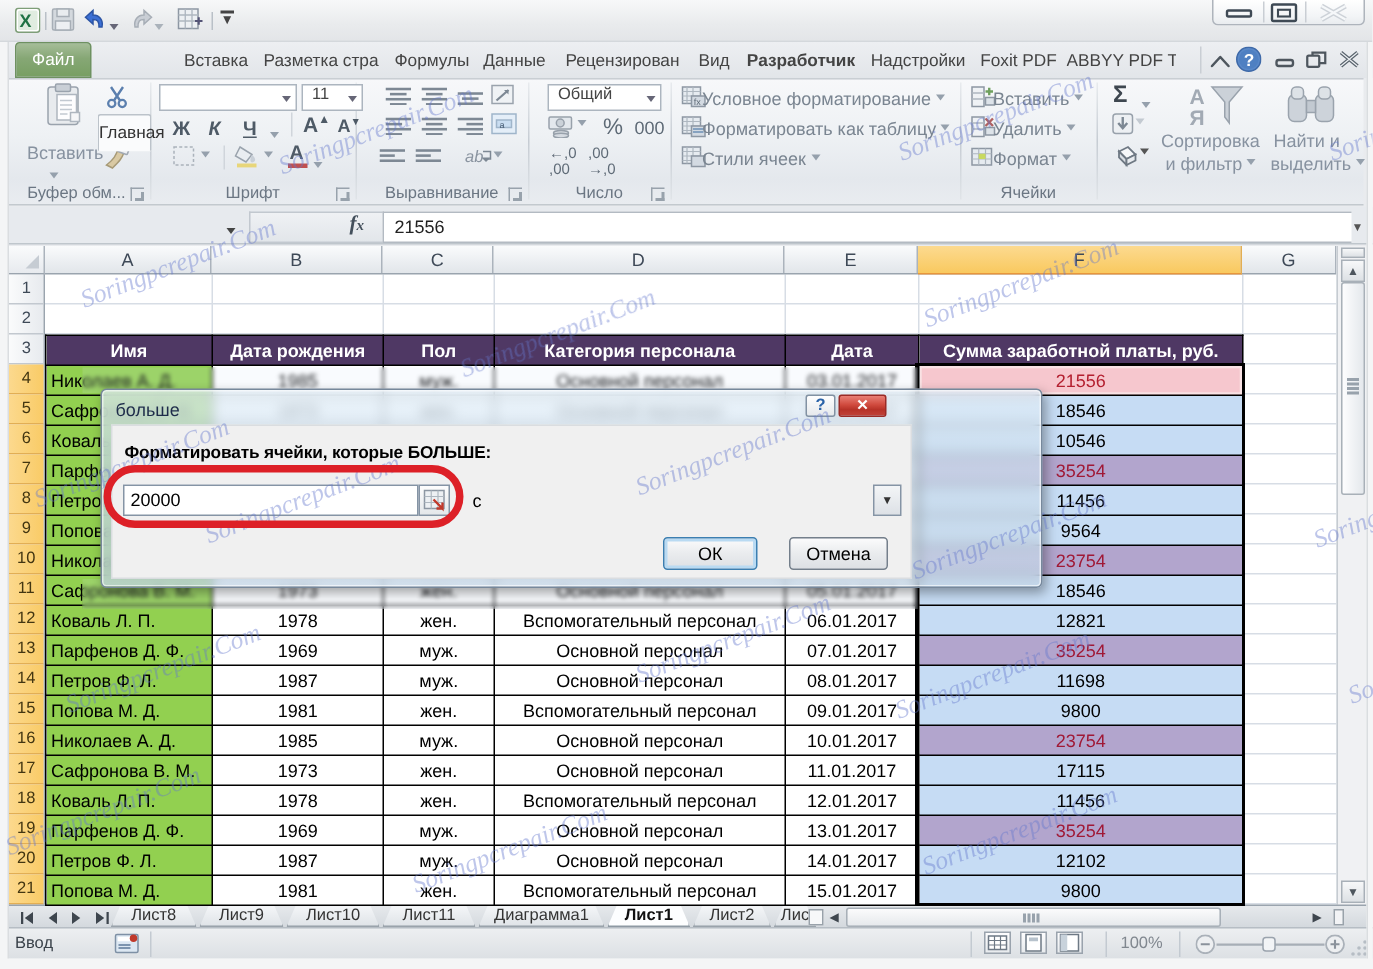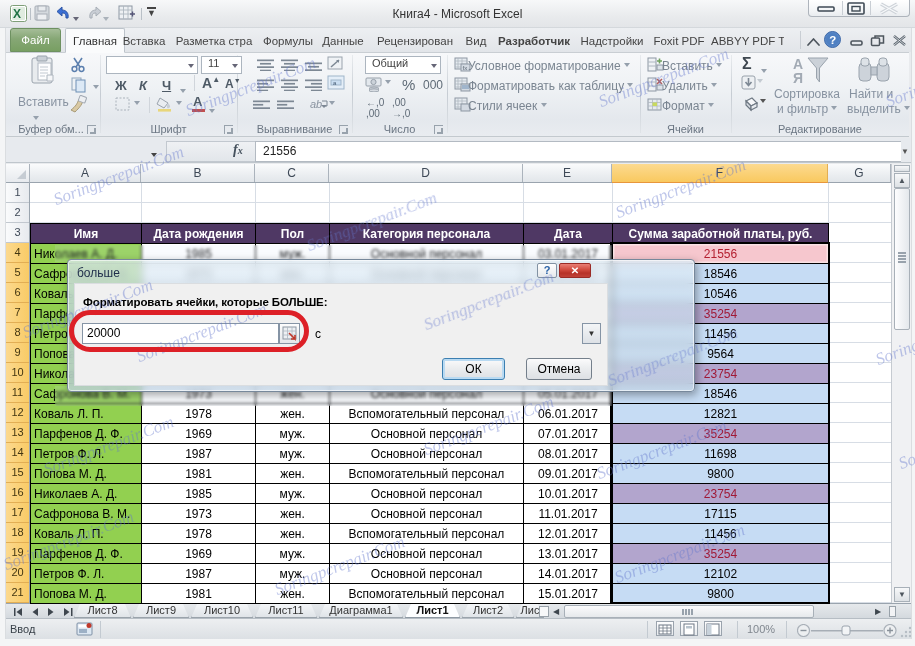--- a/index.html
+++ b/index.html
@@ -74,21 +74,20 @@
 #dlg-close{position:absolute;left:491px;top:3px;width:32px;height:15px;border:1px solid #9A2B26;border-radius:2px;background:linear-gradient(#E97F75,#D04A3E 45%,#B73228 70%,#C04238);color:#fff;font-size:10px;font-weight:bold;text-align:center;line-height:13px;}
 #rede{position:absolute;left:69px;top:310px;width:240px;height:42px;border:5px solid #DD2027;border-radius:21px;z-index:30;}
 .wm{position:absolute;font-family:"Liberation Serif",serif;font-style:italic;font-size:17px;color:rgba(100,120,205,.42);transform:rotate(-21deg);white-space:nowrap;z-index:22;}
 .wm2{z-index:22;}
 .blur{position:absolute;backdrop-filter:blur(1.4px);background:rgba(215,228,248,.15);z-index:6;}
 </style>
 </head>
 <body>
 <div id="win">
   <div id="titlebar">
-    <div id="title">Книга4  -  Microsoft Excel</div>
     <div style="position:absolute;left:808px;top:0;width:102px;height:17px;background:linear-gradient(#FFFFFF,#F2F4F6 70%,#E9ECEF);border:1px solid #AEB4BC;border-top:none;border-radius:0 0 4px 4px;">
       <div style="position:absolute;left:33px;top:1px;width:1px;height:14px;background:#C9CED4;"></div>
       <div style="position:absolute;left:61px;top:1px;width:1px;height:14px;background:#C9CED4;"></div>
       <svg width="100" height="16" viewBox="0 0 100 16" style="position:absolute;left:0;top:0;">
         <rect x="9" y="7" width="16" height="4" rx="1" fill="none" stroke="#3F4A55" stroke-width="1.6"></rect>
         <rect x="39" y="3" width="16" height="11" rx="1" fill="none" stroke="#3F4A55" stroke-width="1.6"></rect>
         <rect x="43" y="6.5" width="8" height="4.5" fill="none" stroke="#3F4A55" stroke-width="1.4"></rect>
         <path d="M72 4 L88 13 M88 4 L72 13" stroke="#CDD2D8" stroke-width="3.4"></path>
         <path d="M72 4 L88 13 M88 4 L72 13" stroke="#F6F8FA" stroke-width="1.4"></path>
       </svg>
@@ -115,21 +114,21 @@
 <div class="icn" style="left:118px;top:4px;"><svg width="19" height="18" viewBox="0 0 19 18">
 <rect x="1" y="2" width="13" height="13" fill="#EDF0F3" stroke="#8D97A3"></rect>
           <path d="M1 6 h13 M1 10 h13 M5.5 2 v13 M10 2 v13" stroke="#AEB7C0" stroke-width=".9"></path>
 <path d="M12 10 l5 0 M14.5 7.5 l0 5" stroke="#557" stroke-width="1.4"></path>
 </svg></div>
 <div style="position:absolute;left:141px;top:8px;width:1px;height:12px;background:#B9C0C7;"></div>
 <div class="abs" style="left:147px;top:8px;font-size:9px;color:#444;">▼<div style="width:9px;height:1.5px;background:#444;margin-top:-11px;"></div></div>
   </div>
   <div id="tabrow"></div>
   <div class="tab" id="tab-file" style="left:10px;width:51px;">Файл</div>
-  <div class="tab" id="tab-home" style="left:65px;width:60px;">Главная</div>
+  <div class="tab" id="tab-home" style="left:65px;width:36px;margin-top:48px;">Главная</div>
   <div class="tab" style="left:120px;width:48px;">Вставка</div>
   <div class="tab" style="left:171px;width:86px;">Разметка стра</div>
   <div class="tab" style="left:260px;width:56px;">Формулы</div>
   <div class="tab" style="left:318px;width:50px;">Данные</div>
   <div class="tab" style="left:370px;width:90px;">Рецензирован</div>
   <div class="tab" style="left:461px;width:30px;">Вид</div>
   <div class="tab" style="left:494px;width:80px;font-weight:bold;">Разработчик</div>
   <div class="tab" style="left:577px;width:70px;">Надстройки</div>
   <div class="tab" style="left:650px;width:58px;">Foxit PDF</div>
   <div class="tab" style="left:711px;width:73px;overflow:hidden;white-space:nowrap;">ABBYY PDF Trar</div>
@@ -162,21 +161,20 @@
 <div class="gsep" style="left:725px;"></div>
 <div class="glabel" style="left:0px;width:90px;">Буфер обм...</div>
 <div class="launch" style="left:81px;"></div>
 <div class="glabel" style="left:94px;width:137px;">Шрифт</div>
 <div class="launch" style="left:218px;"></div>
 <div class="glabel" style="left:231px;width:115px;">Выравнивание</div>
 <div class="launch" style="left:333px;"></div>
 <div class="glabel" style="left:346px;width:95px;">Число</div>
 <div class="launch" style="left:428px;"></div>
 <div class="glabel" style="left:634px;width:91px;">Ячейки</div>
-<div class="glabel" style="left:725px;width:178px;">Редактирование</div>
 <div class="icn" style="left:20px;top:2px;width:34px;height:30px;">
 <svg width="34" height="30" viewBox="0 0 34 30">
 <rect x="6" y="3" width="20" height="25" rx="2" fill="#E8EBEE" stroke="#9AA3AD"></rect>
 <rect x="11" y="1" width="10" height="5" rx="1" fill="#C9CfD6" stroke="#9AA3AD"></rect>
 <rect x="12" y="8" width="13" height="17" fill="#FDFDFE" stroke="#AEB6BF"></rect>
 <path d="M14 12h8M14 15h8M14 18h8M14 21h5" stroke="#C2C9D1" stroke-width="1"></path>
 <path d="M21 20 l6 0 0 6 -6 0z" fill="#F5F6F8" stroke="#AEB6BF"></path>
 </svg></div>
 <div class="rtext" style="left:12px;top:42px;color:#8792A0;">Вставить</div>
 <div class="abs" style="left:27px;top:57px;"><span class="dar" style="border-top-color:#95A0AC;"></span></div>

